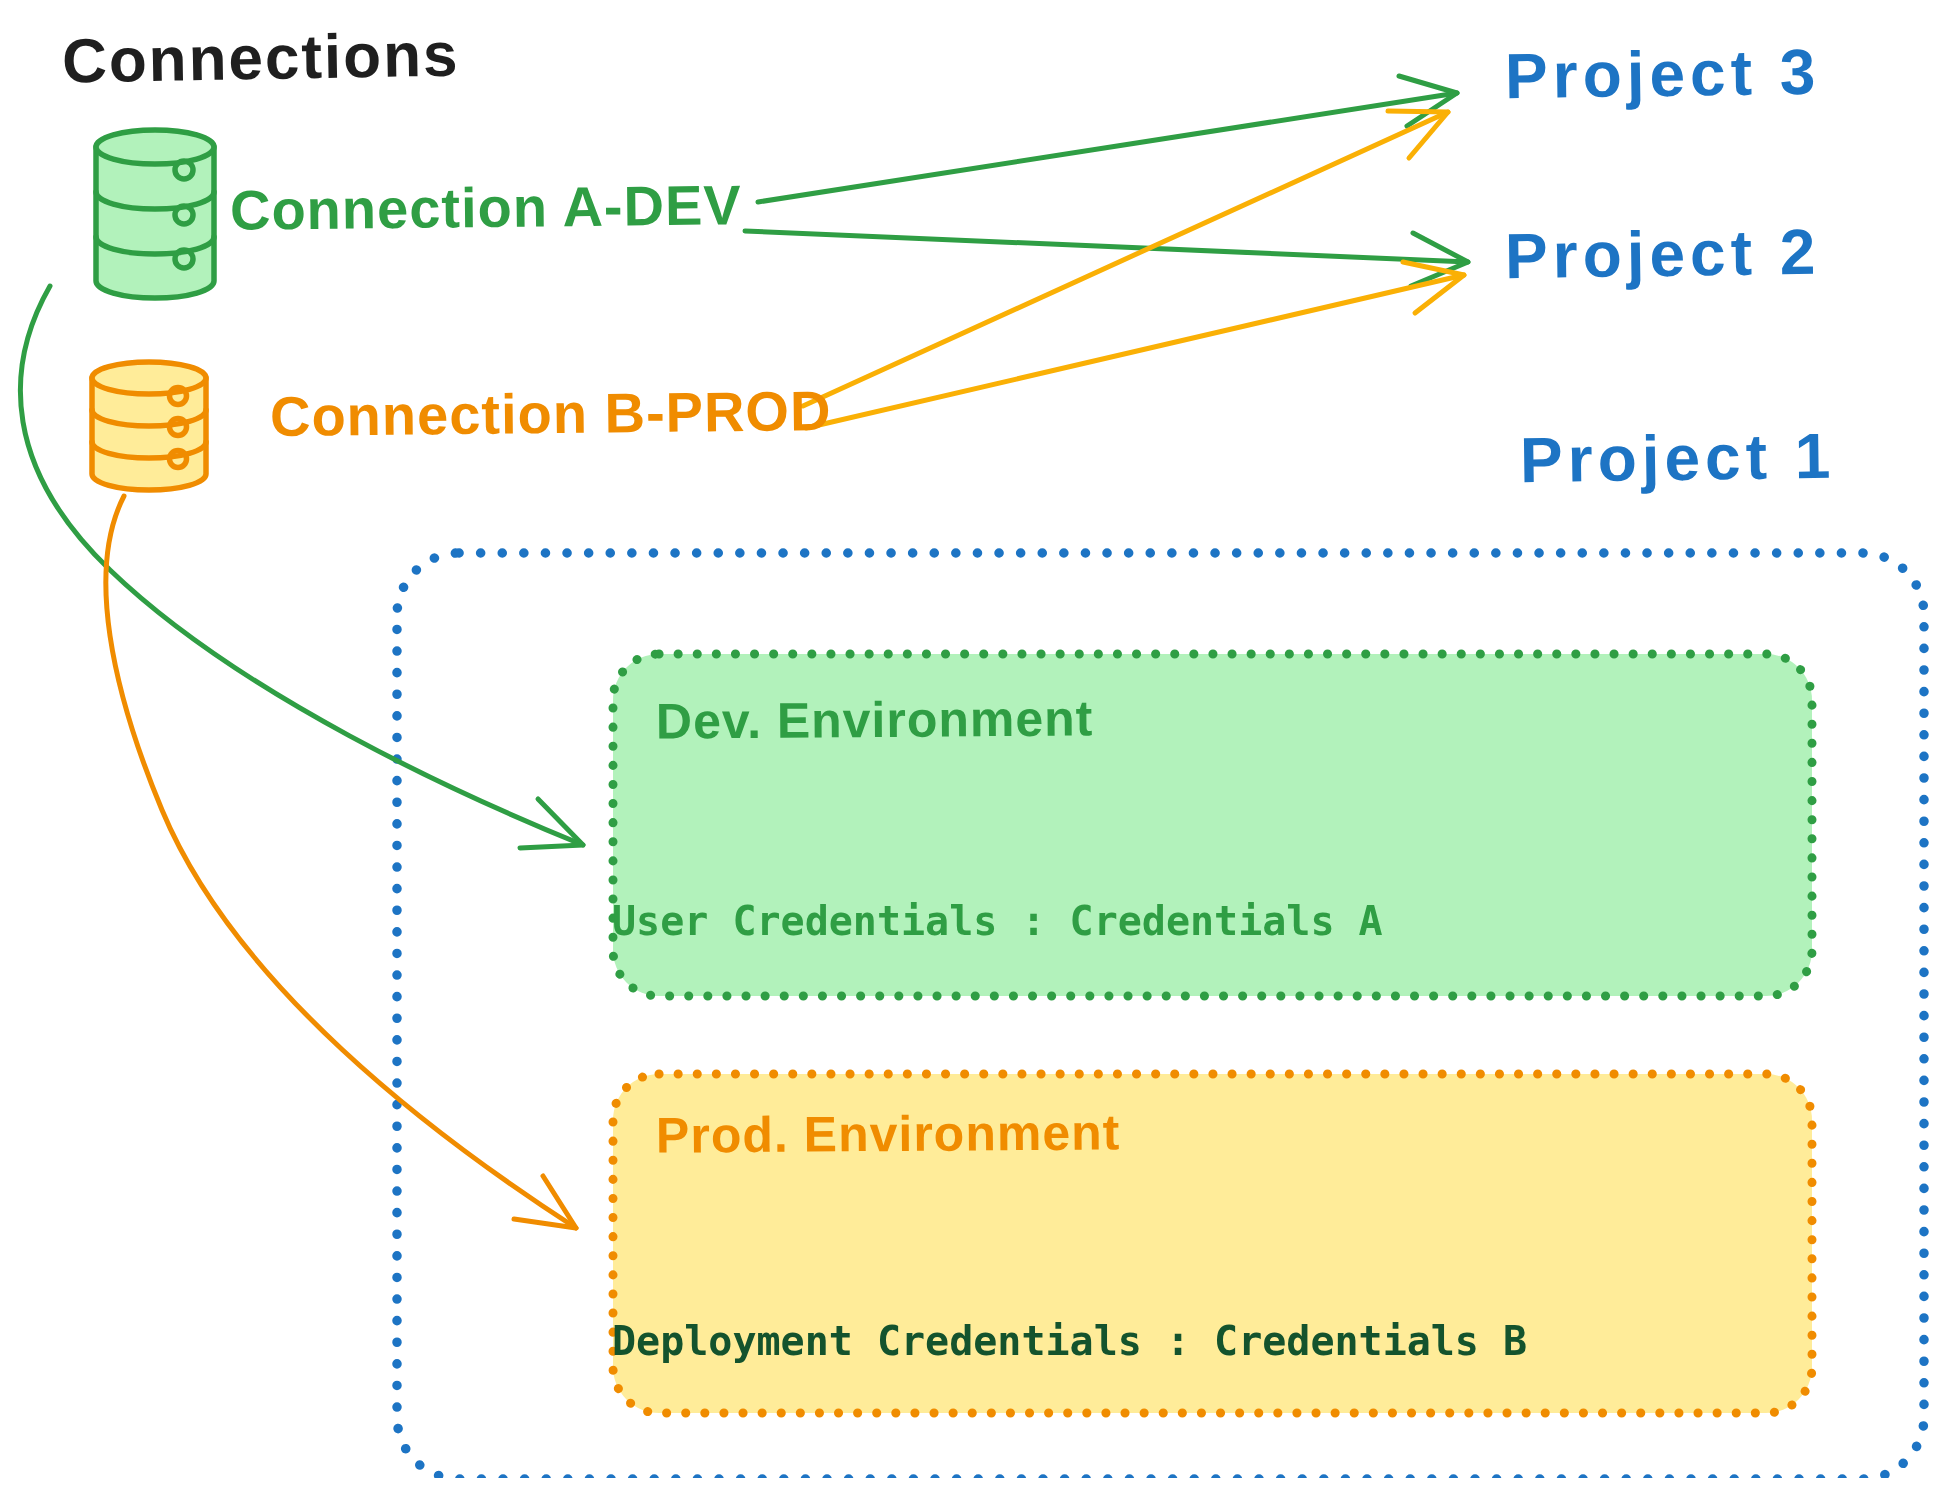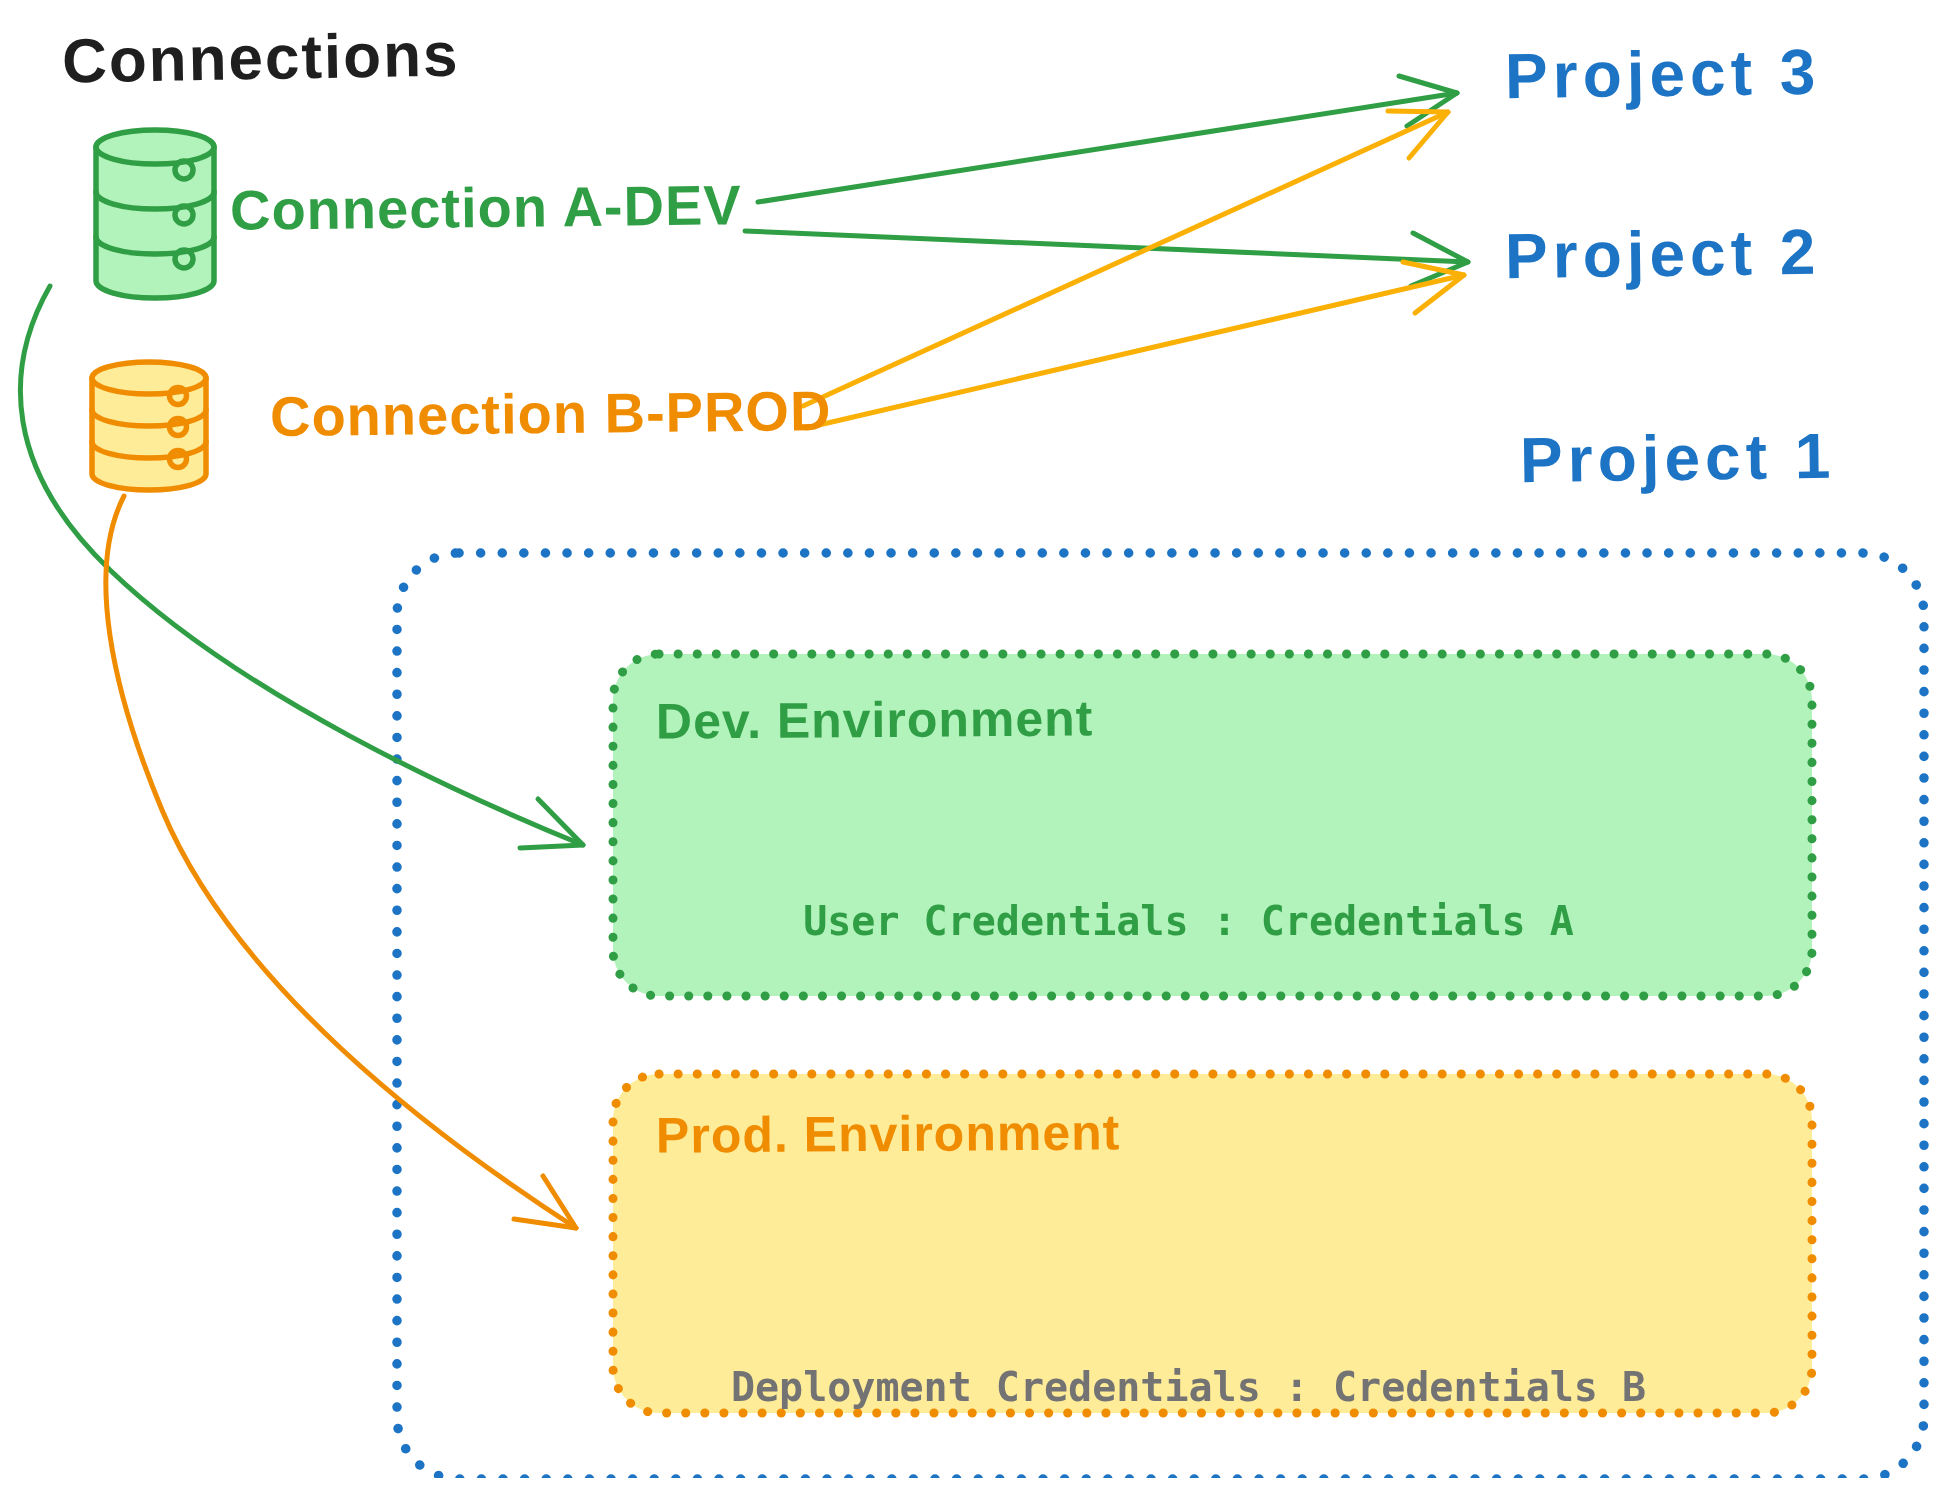--- a/index.html
+++ b/index.html
@@ -20,26 +20,26 @@
   .conn-a{left:230px;top:176px;color:#2f9e44;transform:rotate(-0.6deg);}
   .conn-b{left:270px;top:382px;color:#f08c00;transform:rotate(-0.6deg);}
   .project-label{font-size:64px;font-weight:700;letter-spacing:5px;color:#1d74c4;}
   .p3{left:1505px;top:38px;transform:rotate(-0.8deg);}
   .p2{left:1505px;top:218px;transform:rotate(-0.8deg);}
   .p1{left:1520px;top:422px;transform:rotate(-0.8deg);}
   .env-title{font-size:50px;font-weight:700;letter-spacing:1px;}
   .env-dev{left:656px;top:692px;color:#2f9e44;transform:rotate(-0.4deg);}
   .env-prod{left:656px;top:1106px;color:#f08c00;transform:rotate(-0.4deg);}
   .creds{
-    left:612px;width:1153px;text-align:center;
+    left:612px;width:1153px;text-align:left;
     font-family:"DejaVu Sans Mono", monospace;
     font-size:40px;font-weight:700;letter-spacing:0px;
   }
   .creds-dev{top:898px;color:#2f9e44;}
-  .creds-prod{top:1318px;color:#737373;margin-top:46px;}
+  .creds-prod{top:1318px;color:#14532d;}
 </style>
 </head>
 <body>
 
 <div class="canvas">
 
   <svg class="shapes" viewBox="0 0 1948 1506" fill="none" stroke-linecap="round" stroke-linejoin="round">
 
     <rect x="397" y="553" width="1527" height="926" rx="62" stroke="#1d74c4" stroke-width="9.5" stroke-dasharray="0.1 21.5"></rect>
 

